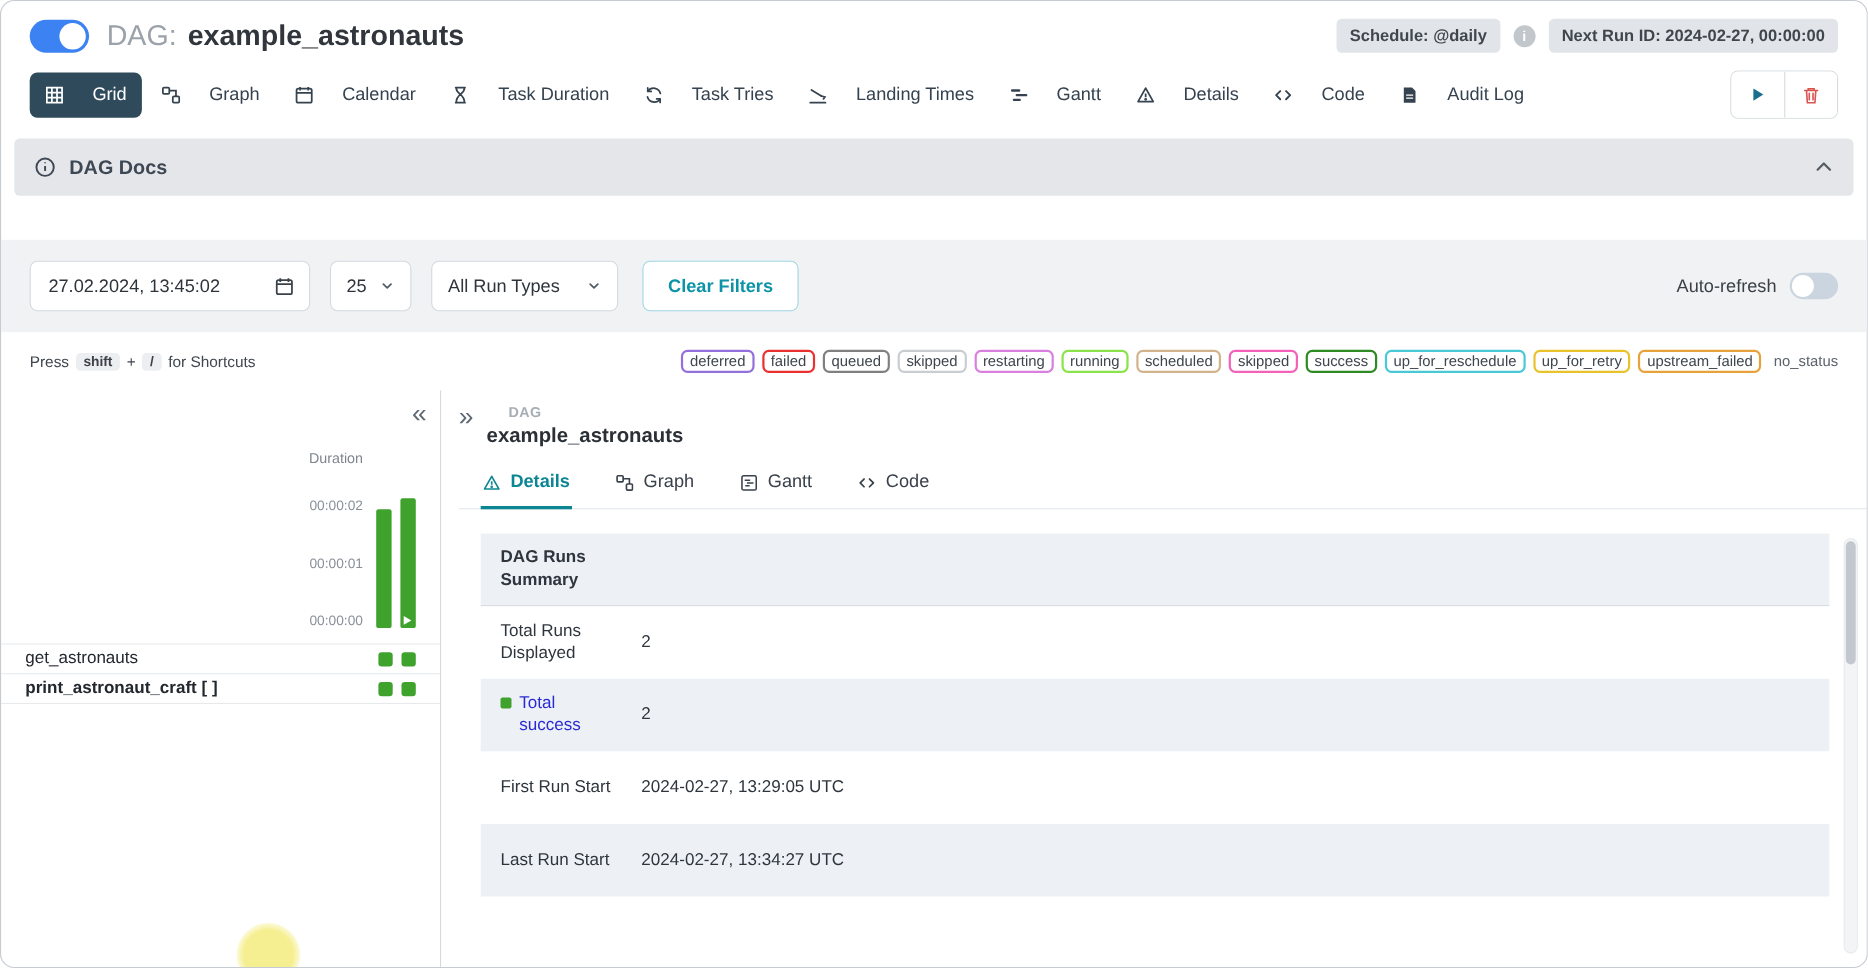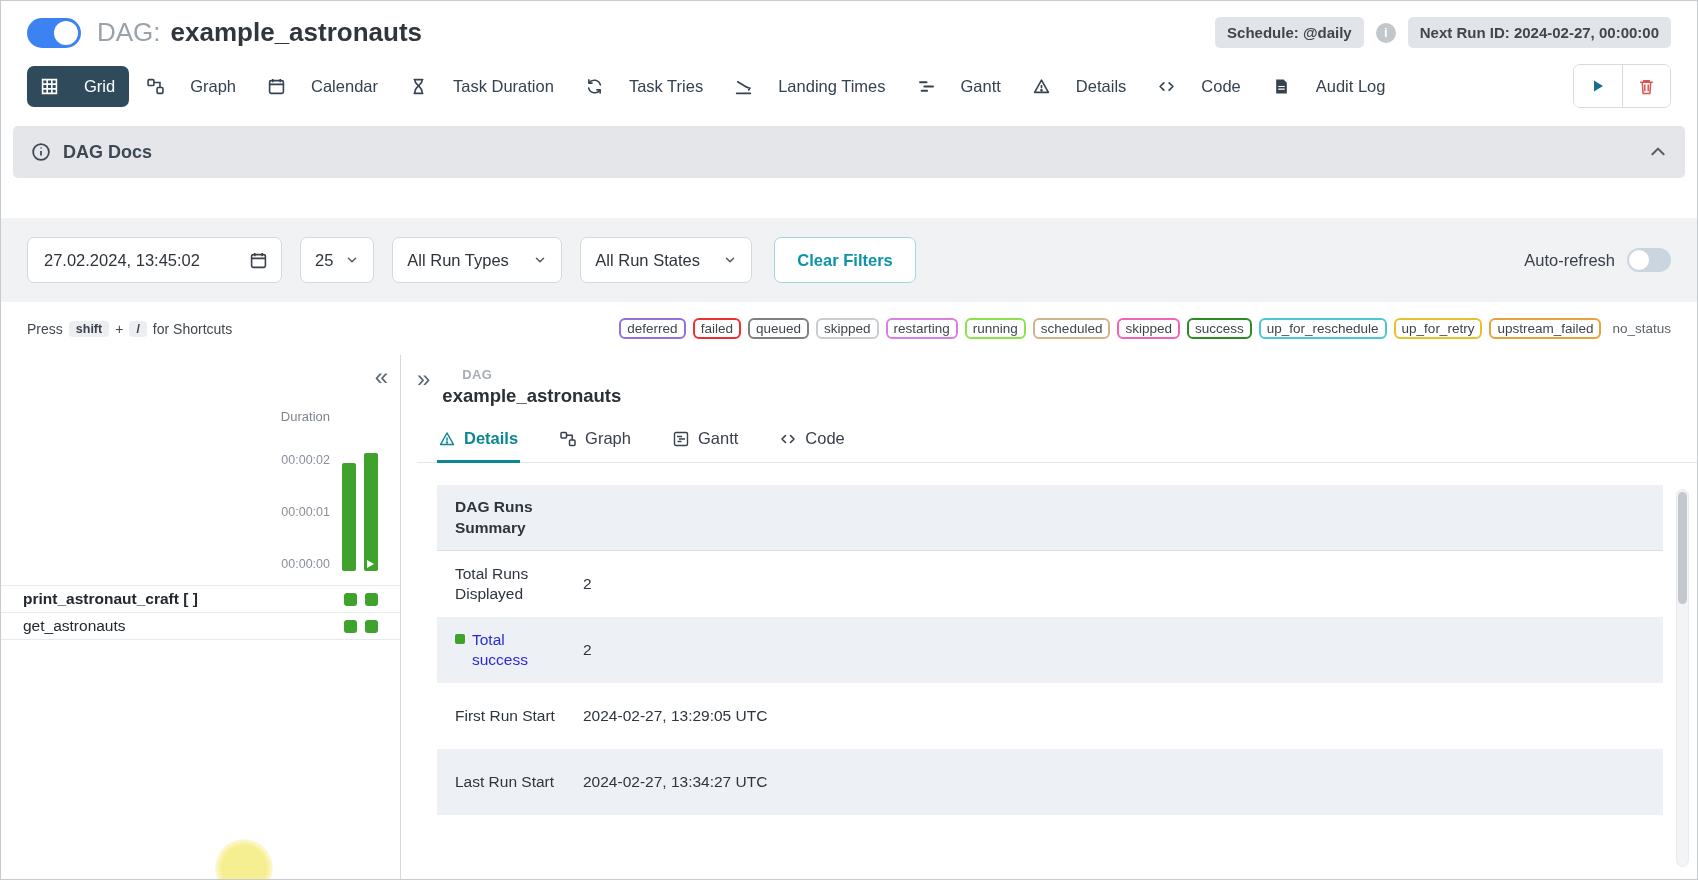--- a/index.html
+++ b/index.html
@@ -1,19 +1,19 @@
 <!DOCTYPE html>
 <html><head>
 <meta charset="utf-8">
 <style>
   * { box-sizing: border-box; }
   html,body { margin:0; padding:0; background:#fff; }
   body { font-family:"Liberation Sans", sans-serif; color:#2E353D; }
 
-  .app { width:1698px; height:880px; border:1px solid #C6CBD1; border-radius:0;
+  .app { width:1698px; height:880px; border:1px solid #C6CBD1; border-radius:13px;
          overflow:hidden; background:#fff; position:relative; display:flex; flex-direction:column; }
 
   
   .topbar { display:flex; justify-content:space-between; align-items:center; padding:16px 26px 4px; }
   .title-wrap { display:flex; align-items:center; gap:16px; }
   .toggle { position:relative; border-radius:999px; cursor:pointer; flex:none; }
   .toggle.on { width:54px; height:30px; background:#3D82F2; }
   .toggle.on .knob { position:absolute; top:3px; right:3px; width:24px; height:24px; background:#fff; border-radius:50%; }
   .toggle.off { width:44px; height:24px; background:#CBD5E0; }
   .toggle.off .knob { position:absolute; top:2px; left:2px; width:20px; height:20px; background:#fff; border-radius:50%; }
@@ -247,26 +247,20 @@
         <svg width="14" height="14" viewBox="0 0 16 16" fill="none" stroke="#555C64" stroke-width="1.8" stroke-linecap="round" stroke-linejoin="round">
             <path d="M4 6l4 4 4-4"></path>
           </svg>
       </div>
       <div class="field" style="min-width:170px; justify-content:space-between;">
         <span>All Run Types</span>
         <svg width="14" height="14" viewBox="0 0 16 16" fill="none" stroke="#555C64" stroke-width="1.8" stroke-linecap="round" stroke-linejoin="round">
             <path d="M4 6l4 4 4-4"></path>
           </svg>
       </div>
-      <div class="field" style="min-width:172px; justify-content:space-between;">
-        <span>All Run States</span>
-        <svg width="14" height="14" viewBox="0 0 16 16" fill="none" stroke="#555C64" stroke-width="1.8" stroke-linecap="round" stroke-linejoin="round">
-            <path d="M4 6l4 4 4-4"></path>
-          </svg>
-      </div>
       <button class="clear-btn">Clear Filters</button>
     </div>
     <div class="autorefresh">
       <span>Auto-refresh</span>
       <div class="toggle off">
           <div class="knob"></div>
         </div>
     </div>
   </section>
 
@@ -309,29 +303,29 @@
           </div>
         </div>
         <div class="bars">
           <div class="bar b1"></div>
           <div class="bar b2">
               <div class="runmark"></div>
             </div>
         </div>
       </div>
       <div class="taskrows">
-        <div class="taskrow selected">
-          <span class="tname">print_astronaut_craft [ ]</span>
+        <div class="taskrow">
+          <span class="tname">get_astronauts</span>
           <span class="sqs">
             <span class="sq"></span>
             <span class="sq"></span>
           </span>
         </div>
-        <div class="taskrow">
-          <span class="tname">get_astronauts</span>
+        <div class="taskrow selected">
+          <span class="tname">print_astronaut_craft [ ]</span>
           <span class="sqs">
             <span class="sq"></span>
             <span class="sq"></span>
           </span>
         </div>
       </div>
     </aside>
 
     <section class="detailspanel">
       <div class="phead">

